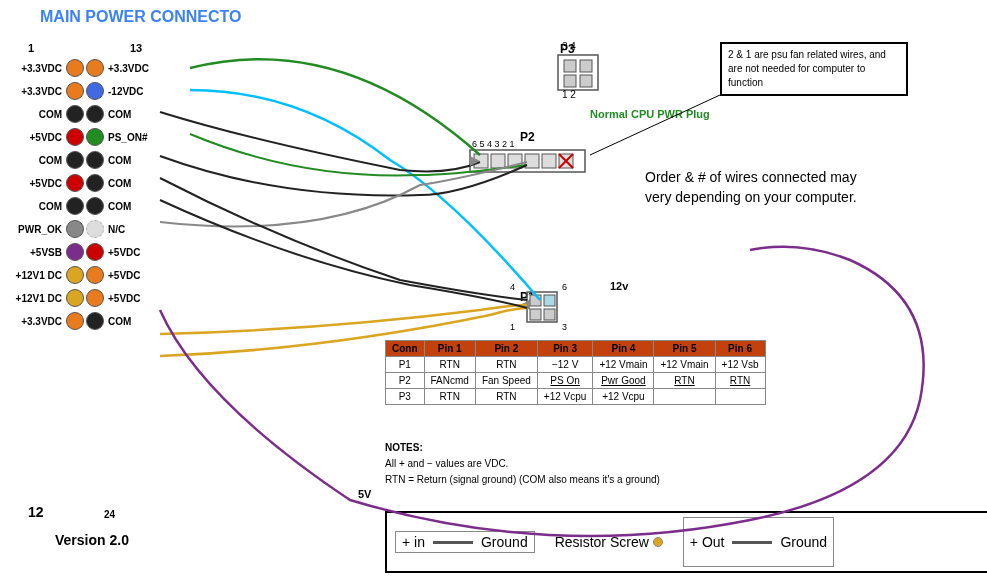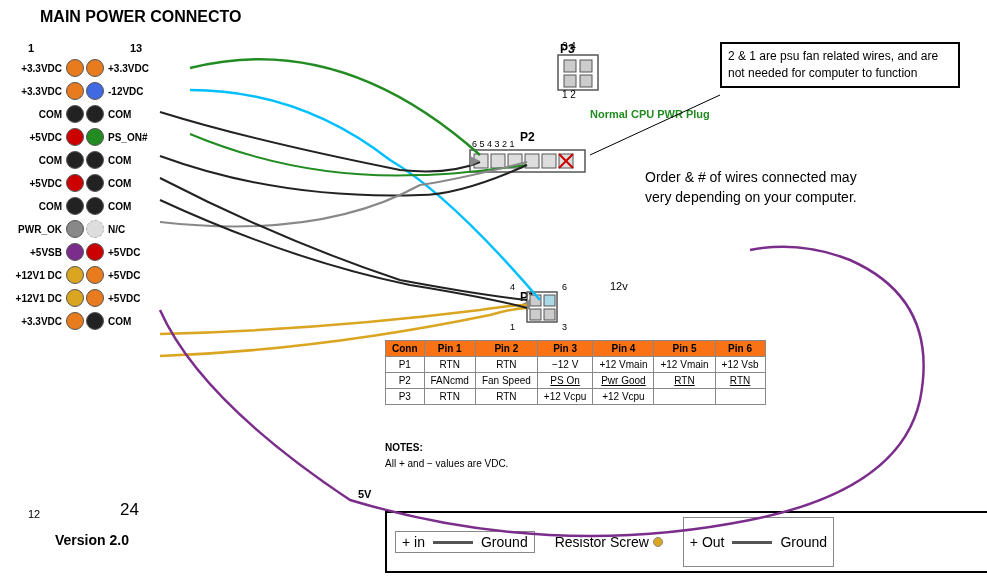--- a/index.html
+++ b/index.html
@@ -18,21 +18,21 @@
       height: 588px;
       background: #fff;
     }
     
     .main-title {
       position: absolute;
       top: 8px;
       left: 40px;
       font-size: 16px;
       font-weight: bold;
-      color: #000000;
+      color: #3b82f6;
     }
     
     .connector-block {
       position: absolute;
       top: 40px;
       left: 10px;
       width: 210px;
     }
     .pin-row {
       display: flex;
@@ -111,53 +111,53 @@
       top: 42px;
       left: 560px;
       font-weight: bold;
       font-size: 12px;
     }
     
     .annotation-box {
       position: absolute;
       top: 42px;
       left: 720px;
-      width: 240px;
+      width: 188px;
       border: 2px solid #000;
       padding: 4px 6px;
-      font-size: 12px;
+      font-size: 10px;
       background: #fff;
       line-height: 1.4;
     }
     .annotation-text2 {
       position: absolute;
       top: 168px;
       left: 645px;
       font-size: 14px;
       width: 230px;
       line-height: 1.4;
     }
     
     .label-12v {
       position: absolute;
       top: 280px;
       left: 610px;
       font-size: 11px;
-      font-weight: normal;
+      font-weight: bold;
     }
     
     .info-table {
       position: absolute;
       top: 340px;
       left: 385px;
       border-collapse: collapse;
       font-size: 10px;
     }
     .info-table th {
-      background: #f97316;
+      background: #c2410c;
       border: 1px solid #888;
       padding: 2px 6px;
       text-align: center;
     }
     .info-table td {
       border: 1px solid #888;
       padding: 2px 6px;
       text-align: center;
     }
     .underline { text-decoration: underline; margin-top: 8px; }
@@ -313,22 +313,22 @@
     <div class="pin-row">
       <div class="pin-label-left">+3.3VDC</div>
       <div class="pin-pair">
         <div class="pin-circle orange"></div>
         <div class="pin-circle black"></div>
       </div>
       <div class="pin-label-right">COM</div>
     </div>
   </div>
 
-  <div style="position:absolute; bottom:68px; left:28px; font-size:11px; font-weight:normal;">12</div>
-  <div style="position:absolute; bottom:68px; left:120px; font-size:17px; font-weight:normal;">24</div>
+  <div style="position:absolute; bottom:68px; left:28px; font-size:14px; font-weight:bold;">12</div>
+  <div style="position:absolute; bottom:68px; left:104px; font-size:10px; font-weight:bold;">24</div>
 
   <div class="version-label">Version 2.0</div>
 
   <div class="p3-label">P3</div>
 
   <div class="p2-label">P2</div>
 
   <div style="position:absolute; top:108px; left:590px; font-size:11px; color:#228B22; font-weight:bold;">Normal CPU PWR Plug</div>
 
   <div class="p1-label">P1</div>
@@ -382,20 +382,21 @@
         <td>+12 Vcpu</td>
         <td></td>
         <td></td>
       </tr>
     </tbody>
   </table>
 
   <div class="notes-section">
     <div style="font-weight:bold;">NOTES:</div>
     <div>All + and − values are VDC.</div>
+    <div>RTN = Return (signal ground) (COM also means it's a ground)</div>
   </div>
 
   <div class="legend-box">
     <div style="border:1.5px solid #888; padding:2px 6px; display:flex; align-items:center; gap:8px;">
       <span>+ in</span>
       <div style="width:40px; height:3px; background:#555;"></div>
       <span>Ground</span>
     </div>
     <div style="display:flex; align-items:center; gap:4px;">
       <span>Resistor Screw</span>

